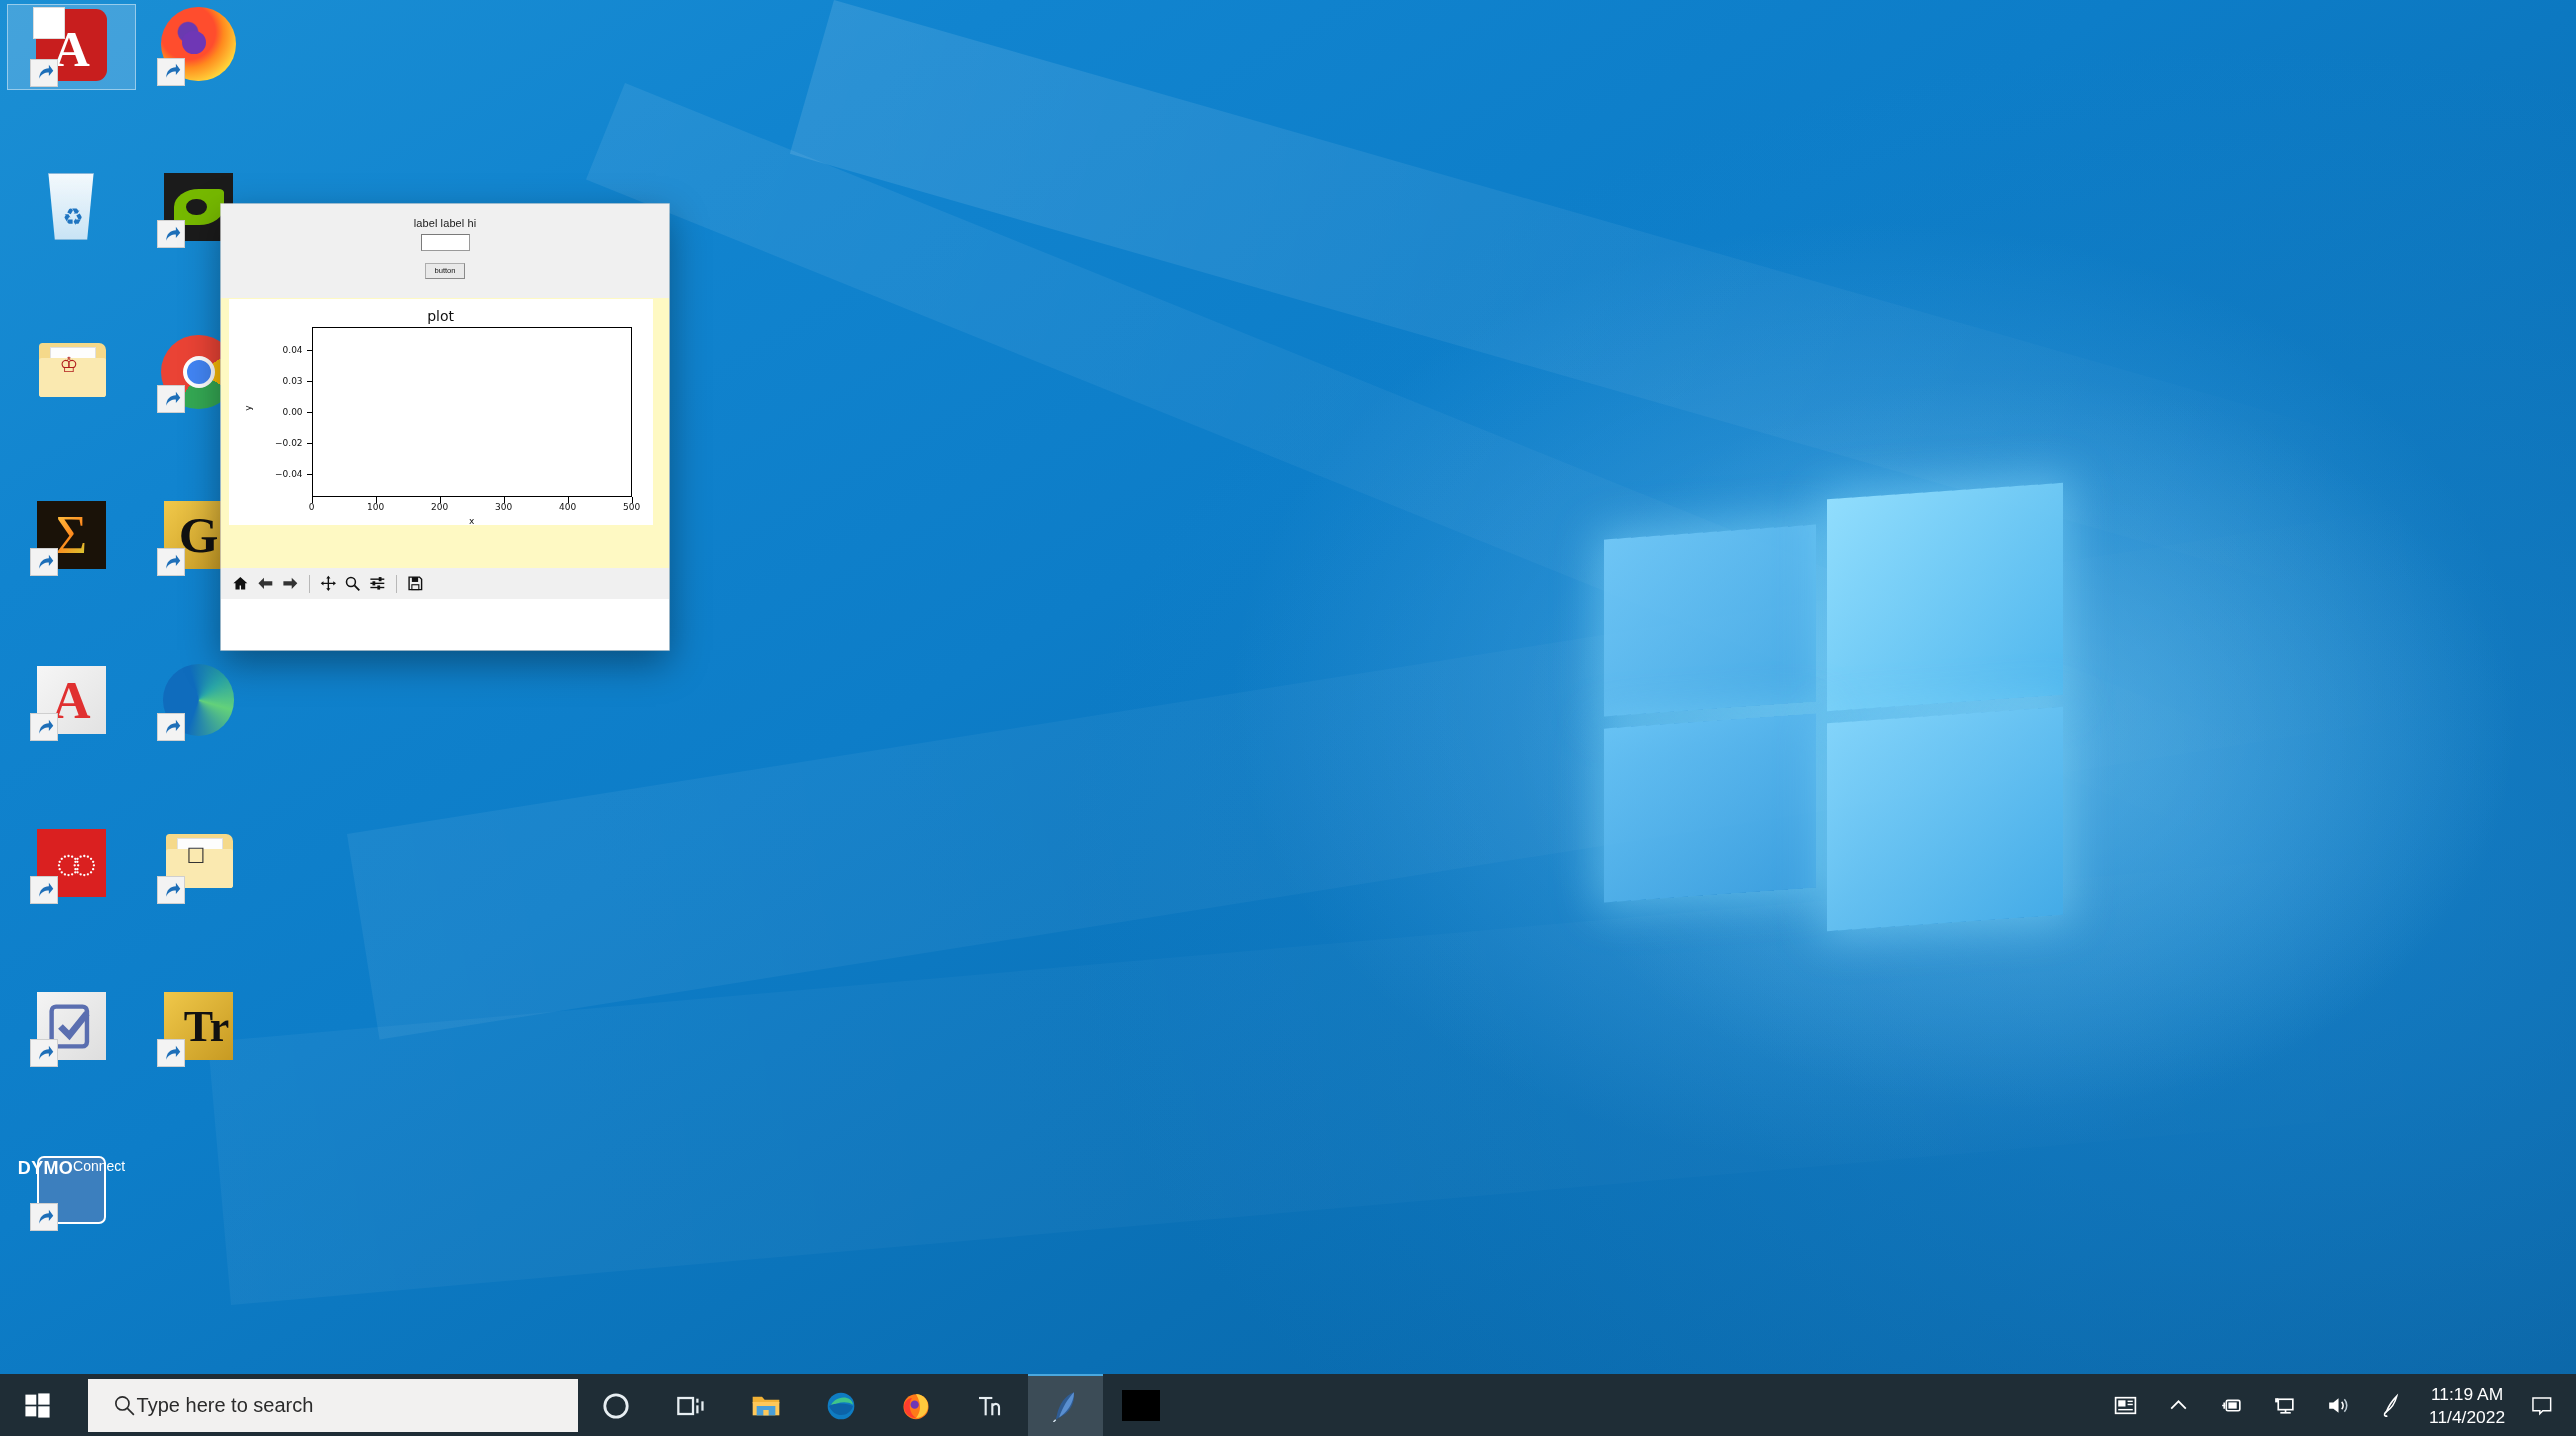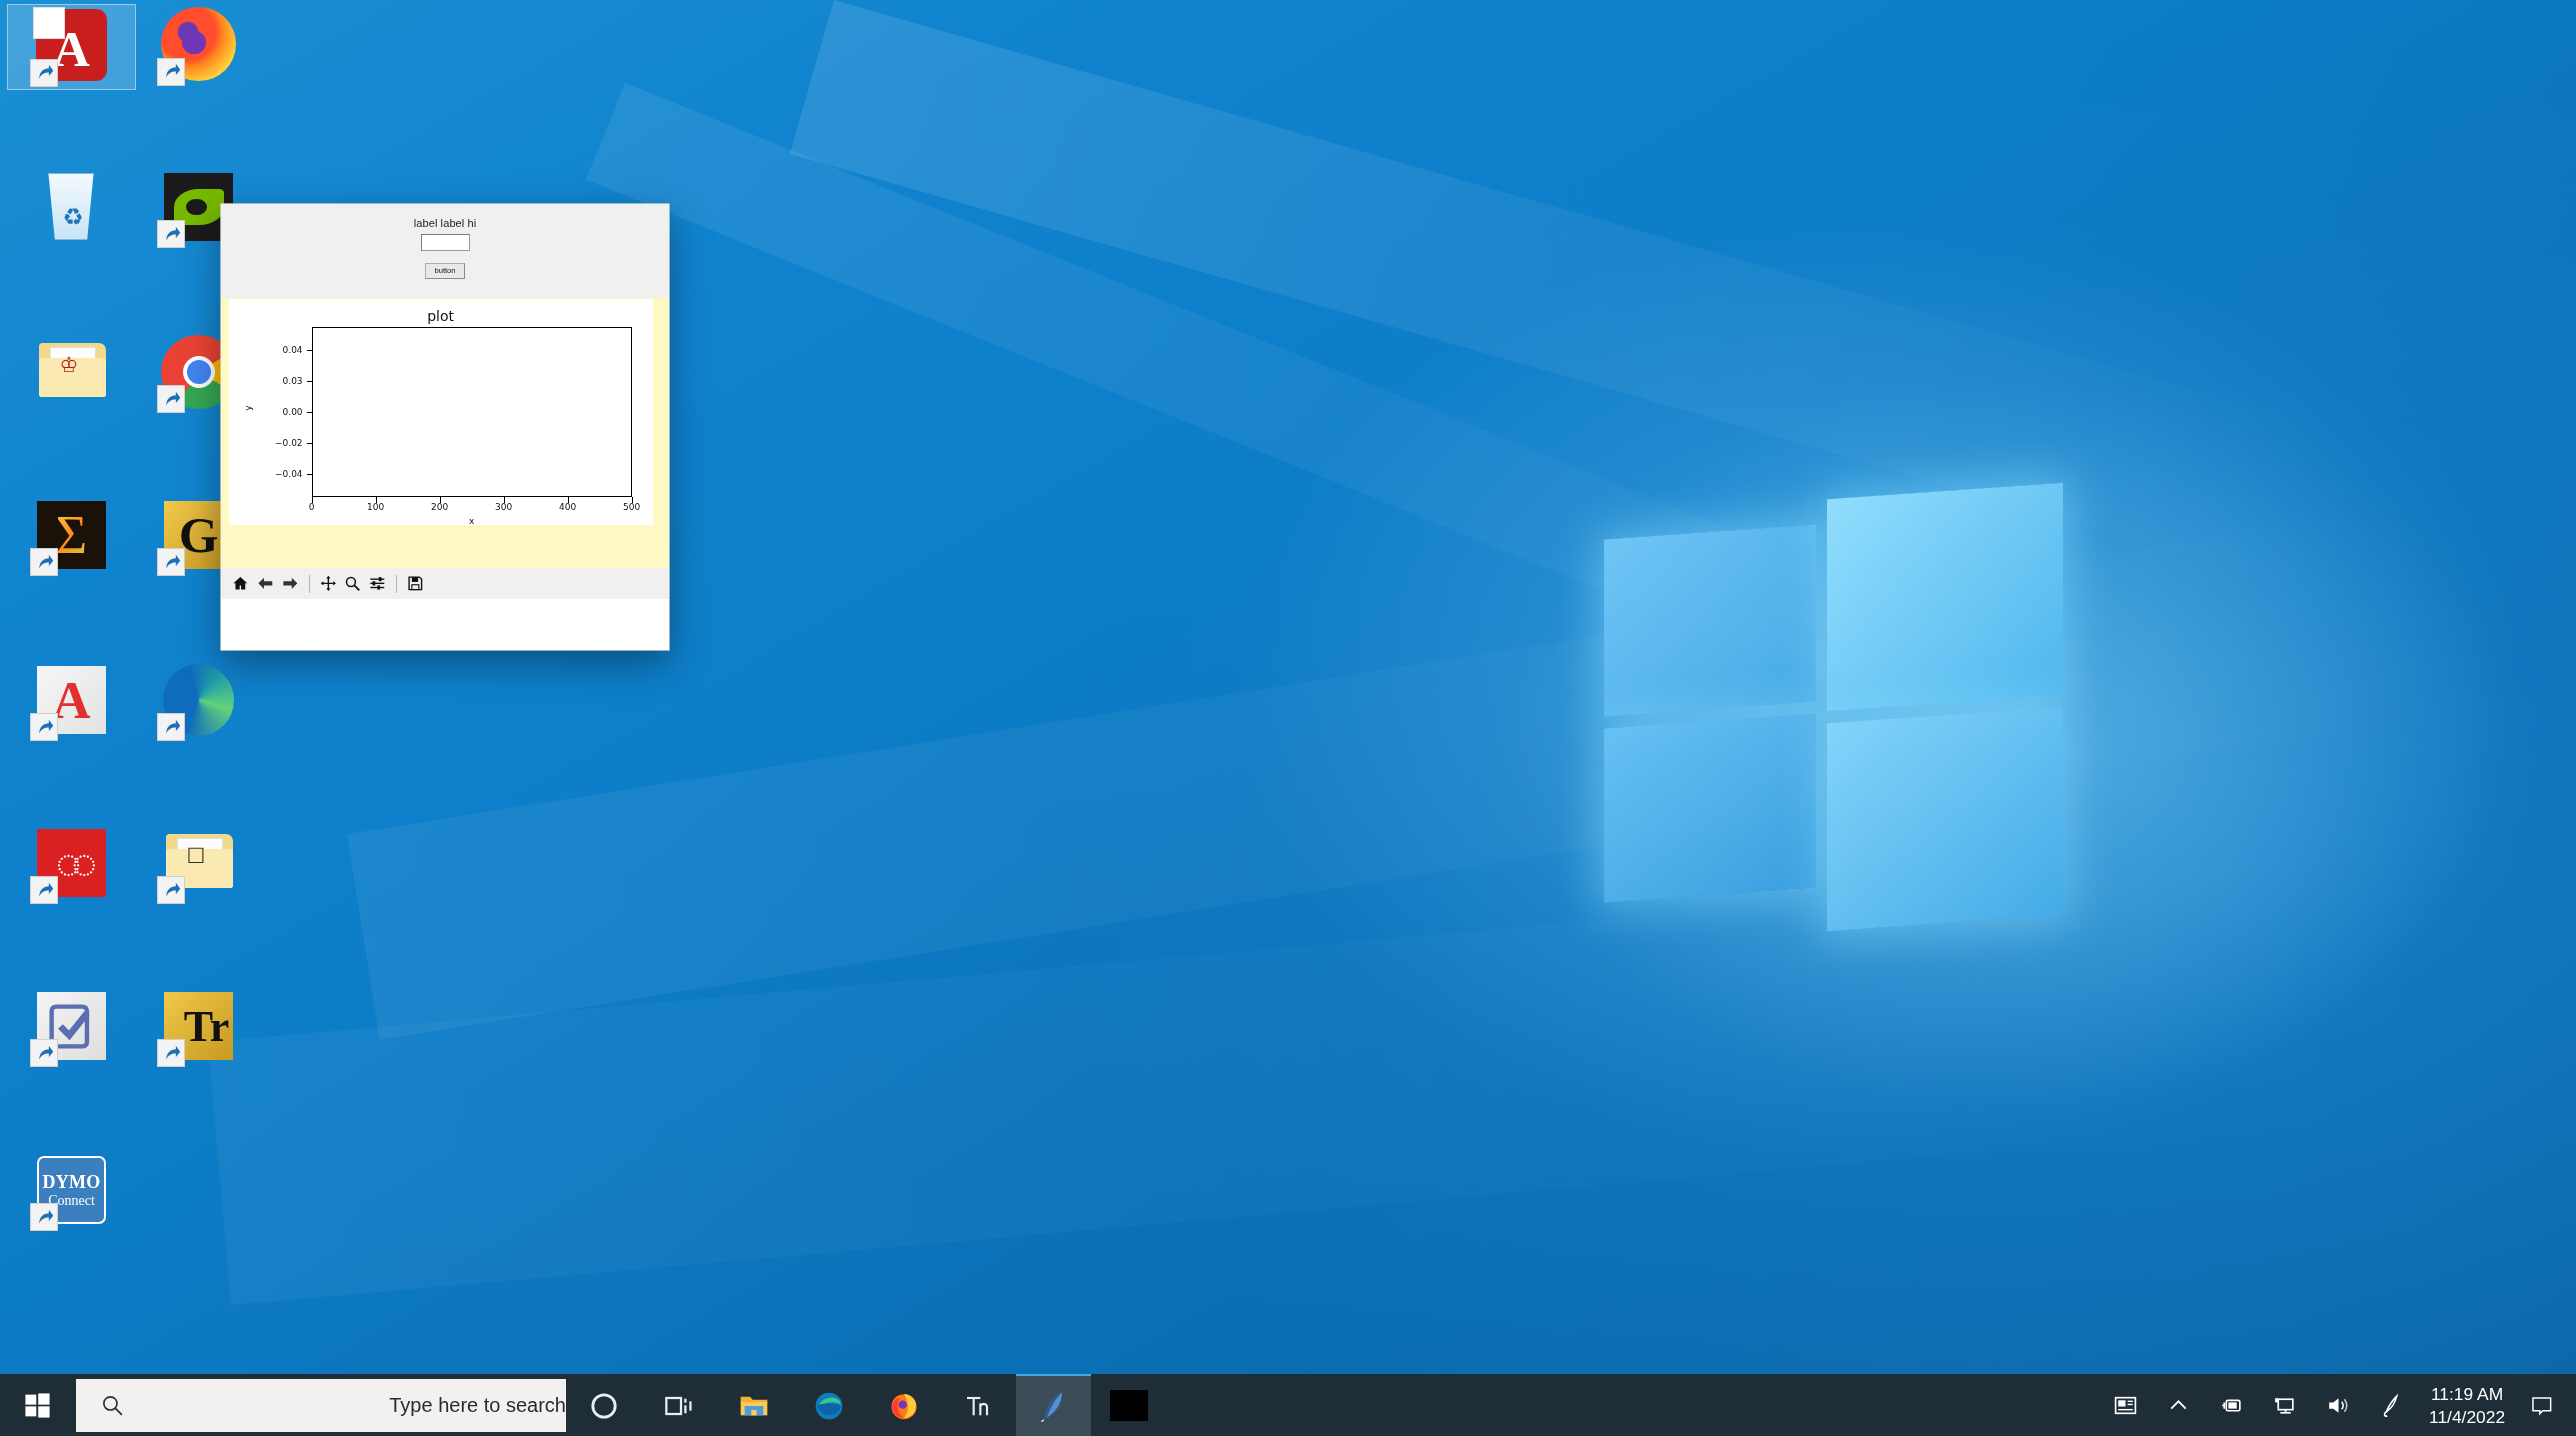--- a/index.html
+++ b/index.html
@@ -93,21 +93,21 @@
   .art-adobe-acro{position:absolute;inset:5.6px;background:linear-gradient(135deg,#f6f6f6,#e2e2e2);display:flex;align-items:center;justify-content:center;}
   .art-adobe-acro span{color:#e03030;font-size:53px;font-family:"Liberation Serif",serif;font-weight:bold;}
 
   .art-cc{position:absolute;inset:5.6px;background:#da2020;display:flex;align-items:center;justify-content:center;}
   .art-cc span{color:#fff;font-size:43px;font-weight:bold;letter-spacing:-9.7px;}
 
   .art-forms{position:absolute;inset:5.6px;background:linear-gradient(135deg,#f4f4f4,#dedede);display:flex;align-items:center;justify-content:center;}
   .art-forms svg{width:53px;height:53px;}
 
   .art-dymo{position:absolute;inset:5.6px;background:#3c7fbe;border-radius:7px;border:2.8px solid #fff;
-    display:flex;flex-direction:column;align-items:center;justify-content:center;color:#fff;font-family:Liberation Serif, serif;}
+    display:flex;flex-direction:row;justify-content:center;color:#fff;}
   .art-dymo b{font-size:18px;letter-spacing:0.3px;}
   .art-dymo i{font-style:normal;font-size:14px;}
 
   .art-firefox{position:absolute;inset:2.8px;border-radius:50%;
     background:radial-gradient(circle at 36% 34%, #6a3ab0 0 14%, #ff4d2d 16% 40%, #ff8a1e 52%, #ffd43b 76%, #ff5c2b 100%);}
   .art-firefox .eye{position:absolute;left:21px;top:23.6px;width:23.6px;height:23.6px;border-radius:50%;background:#6f37b5;}
 
   .art-nvidia{position:absolute;inset:5.6px;background:#1b1b1b;display:flex;align-items:center;justify-content:center;}
   .art-nvidia .eye{width:50px;height:36px;border-radius:50% 10% 50% 10%;background:#76b900;position:relative;}
   .art-nvidia .eye:after{content:"";position:absolute;left:12.5px;top:9.7px;width:21px;height:16.7px;border-radius:50%;background:#1b1b1b;}
@@ -187,21 +187,21 @@
 
   
   #taskbar {
     position:absolute; left:0; bottom:0; width:2576px; height:63px;
     background:#1f2d36; display:flex; align-items:center;
   }
   #start-btn { width:75px; height:63px; display:flex; align-items:center; justify-content:center; cursor:default; }
   #start-btn svg { width:29px; height:29px; }
   #search-box {
     width:490px; height:53px; background:#f2f1f0; display:flex; align-items:center;
-    margin-left:1px; padding-left:23.6px; gap:0; cursor:text;justify-content:space-between;
+    margin-left:13px; padding-left:23.6px; gap:0; cursor:text;
   }
   #search-box svg { width:25px; height:25px; flex:none; }
   #search-text { font-size:20px; color:#2b2b2b; font-family:"Liberation Sans",sans-serif; }
   .tb-app { width:75px; height:63px; display:flex; align-items:center; justify-content:center; position:relative; cursor:default; }
   .tb-app.active { background:#3c4c57; }
   .tb-app.active:after { content:""; position:absolute; left:0; right:0; top:0; height:2.1px; background:#4aa8df; }
   .tb-app .g { width:32px; height:32px; position:relative; }
 
   #tray { margin-left:auto; display:flex; align-items:center; height:63px; padding-right:7px; }
   .tray-item { padding:0 14px; height:63px; display:flex; align-items:center; justify-content:center; cursor:default; }

